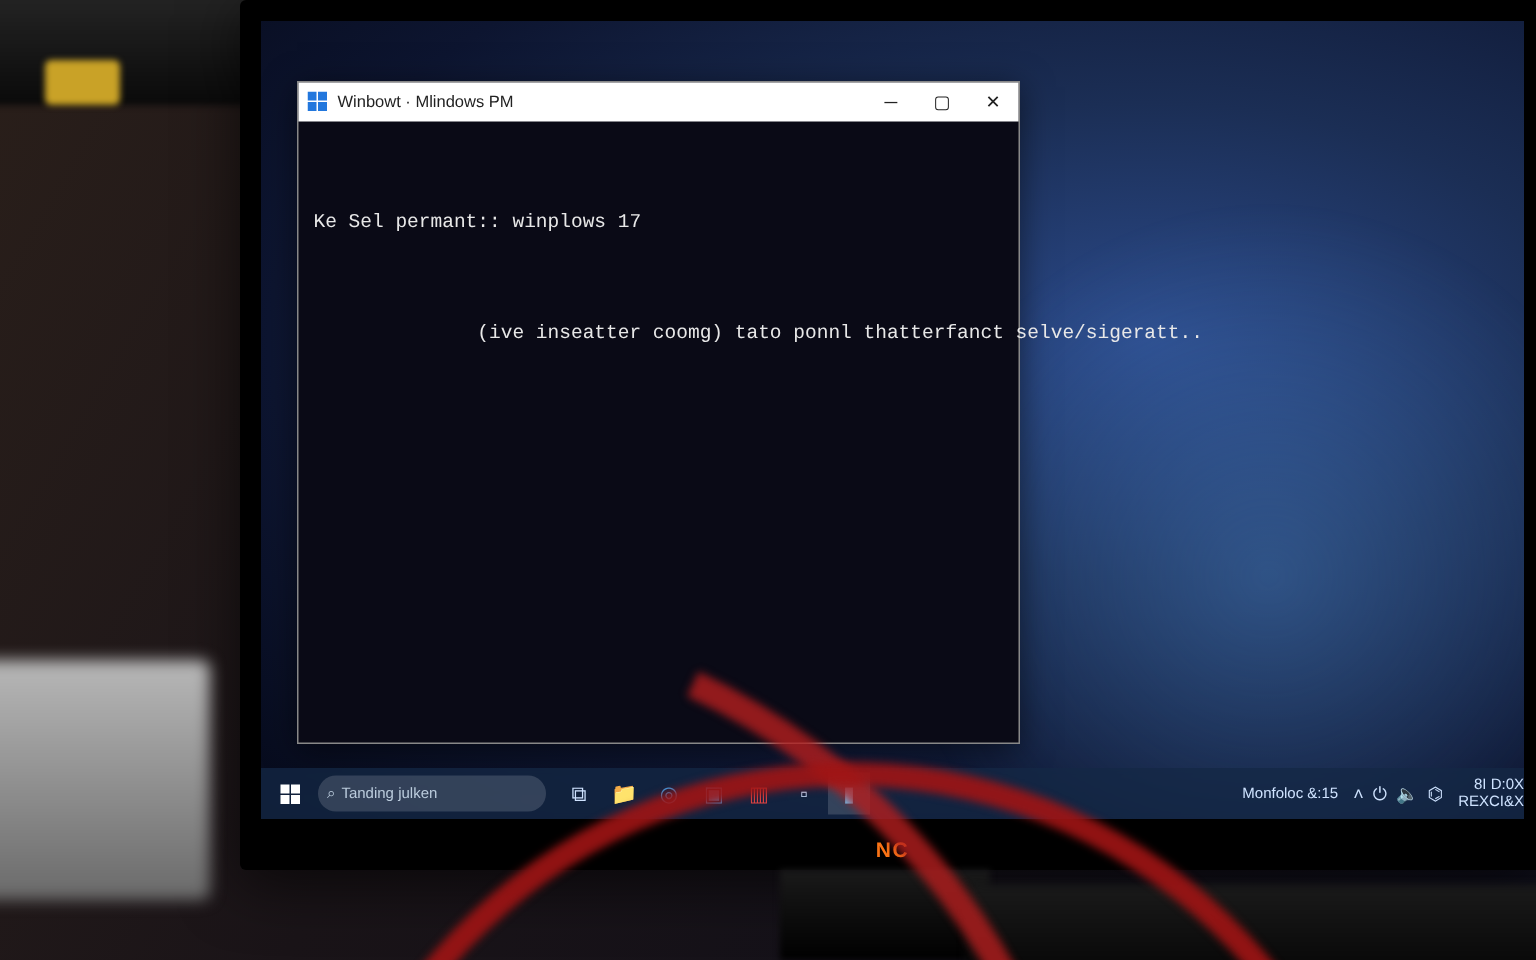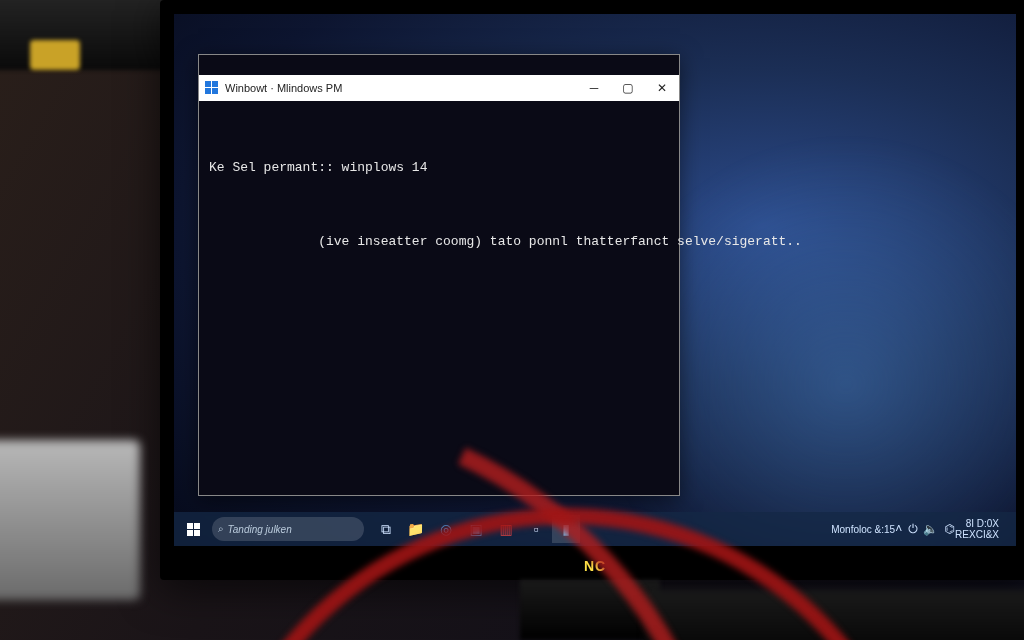--- a/index.html
+++ b/index.html
@@ -37,21 +37,21 @@
     height: 500px;
     border-radius: 50%;
     background: radial-gradient(circle, rgba(80,140,210,0.4) 0%, rgba(30,60,120,0) 70%);
     filter: blur(4px);
   }
   .monitor-brand {
     position: absolute;
     bottom: 6px;
     left: 50%;
     transform: translateX(-50%);
-    color: #fde047;
+    color: #f97316;
     font-weight: bold;
     font-size: 14px;
     letter-spacing: 1px;
   }
 
   
   .window {
     position: absolute;
     left: 24px;
     top: 40px;
@@ -62,21 +62,20 @@
     box-shadow: 0 4px 20px rgba(0,0,0,0.5);
   }
   .titlebar {
     height: 26px;
     background: #fff;
     display: flex;
     align-items: center;
     font-size: 11px;
     color: #222;
     position: relative;
-    margin-top: 20px;
   }
   .titlebar .app-icon {
     width: 14px;
     height: 14px;
     margin: 0 6px;
     display: inline-block;
   }
   .winbtns {
     position: absolute;
     right: 0;
@@ -136,21 +135,20 @@
   .search-box {
     height: 24px;
     width: 140px;
     background: rgba(255,255,255,0.15);
     border-radius: 12px;
     display: flex;
     align-items: center;
     padding: 0 6px;
     color: #bcd;
     font-size: 10px;
-    font-style: italic;
     cursor: text;
   }
   .search-box::before {
     content: "⌕";
     margin-right: 4px;
     font-style: normal;
   }
   .tb-icons {
     display: flex;
     gap: 2px;
@@ -162,21 +160,22 @@
     display: flex;
     align-items: center;
     justify-content: center;
     cursor: pointer;
     font-size: 14px;
   }
   .tray {
     margin-left: auto;
     display: flex;
     align-items: center;
-    padding-right: 17px;
+    gap: 10px;
+    padding-right: 0;
     font-size: 10px;
   }
   .tray .icons { display: flex; gap: 6px; font-size: 12px; }
   .clock { text-align: right; line-height: 1.1; }
 
   
   .cable {
     position: absolute;
     border-radius: 50%;
     filter: blur(3px);
@@ -272,21 +271,21 @@
             </svg>
         </span>
         <span>Winbowt · Mlindows PM</span>
         <div class="winbtns">
           <div>─</div>
           <div>▢</div>
           <div>✕</div>
         </div>
       </div>
       <div class="term-body">
-        <span class="line">Ke Sel permant:: winplows 14</span>
+        <span class="line">Ke Sel permant:: winplows 17</span>
         <span class="line">              (ive inseatter coomg) tato ponnl thatterfanct selve/sigeratt..</span>
       </div>
     </div>
 
     <div class="taskbar">
       <div class="start-btn">
         <span class="win-logo">
           <span></span>
             <span></span>
             <span></span>

